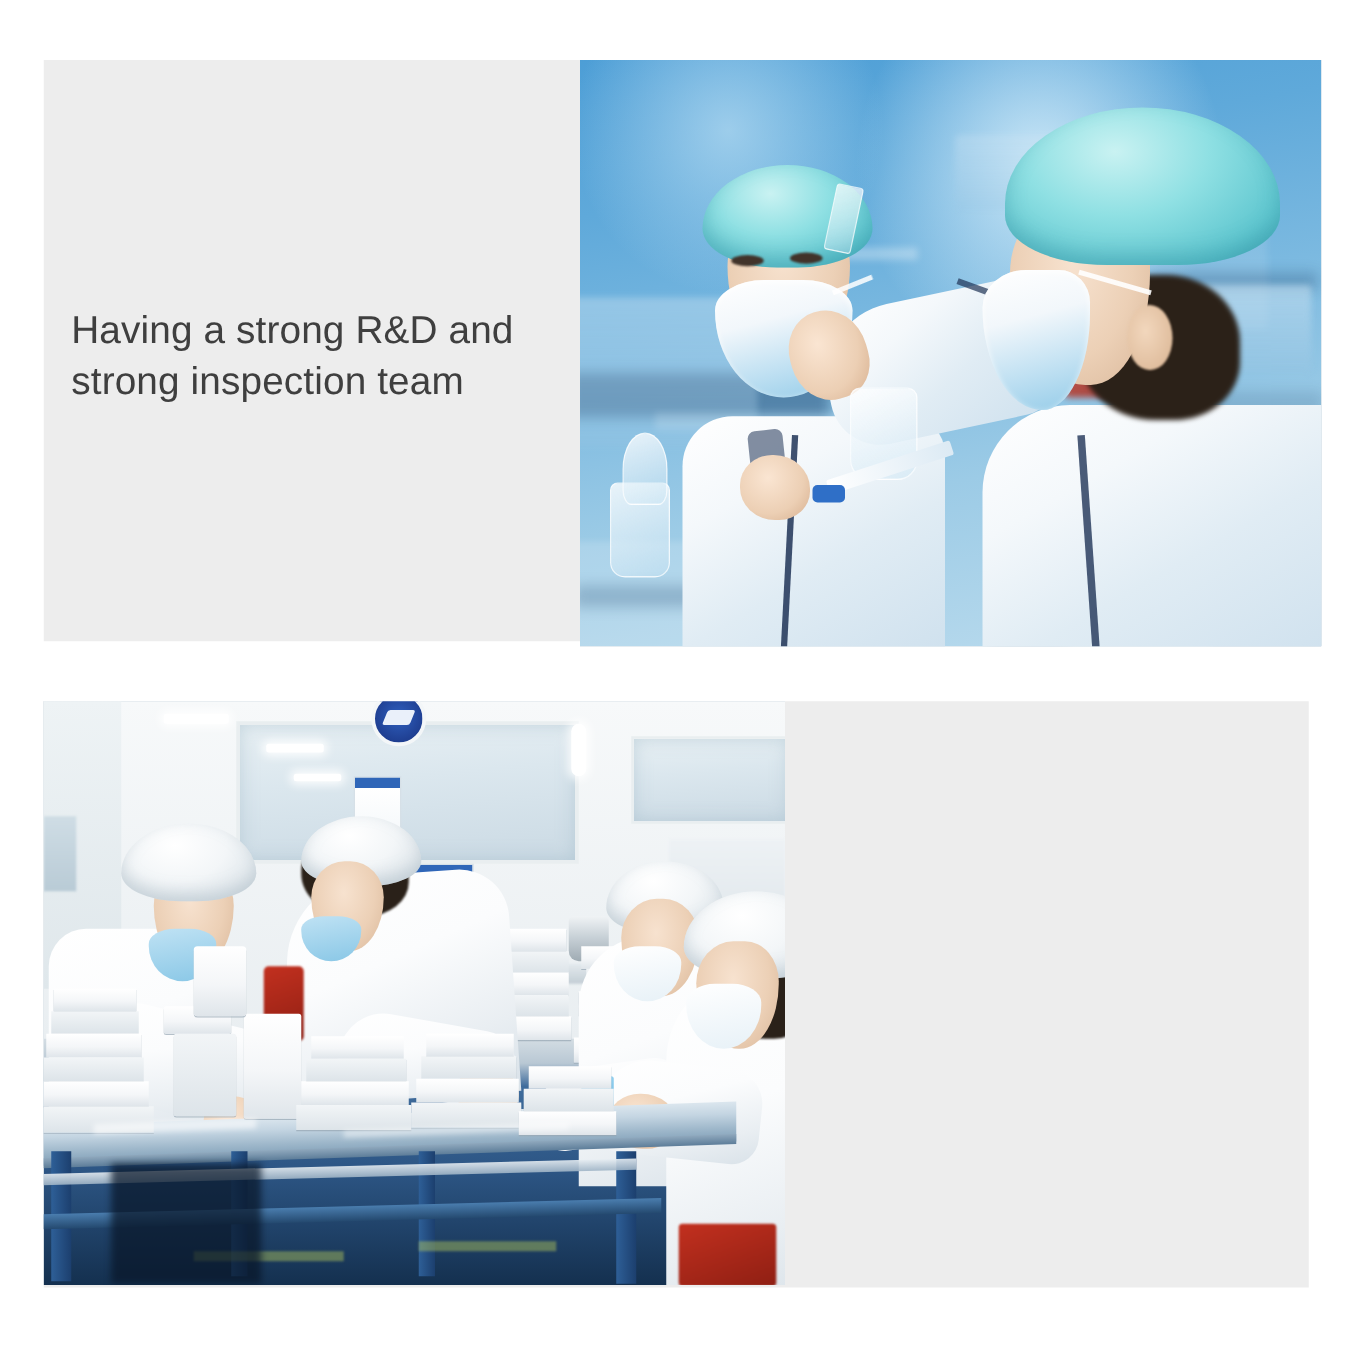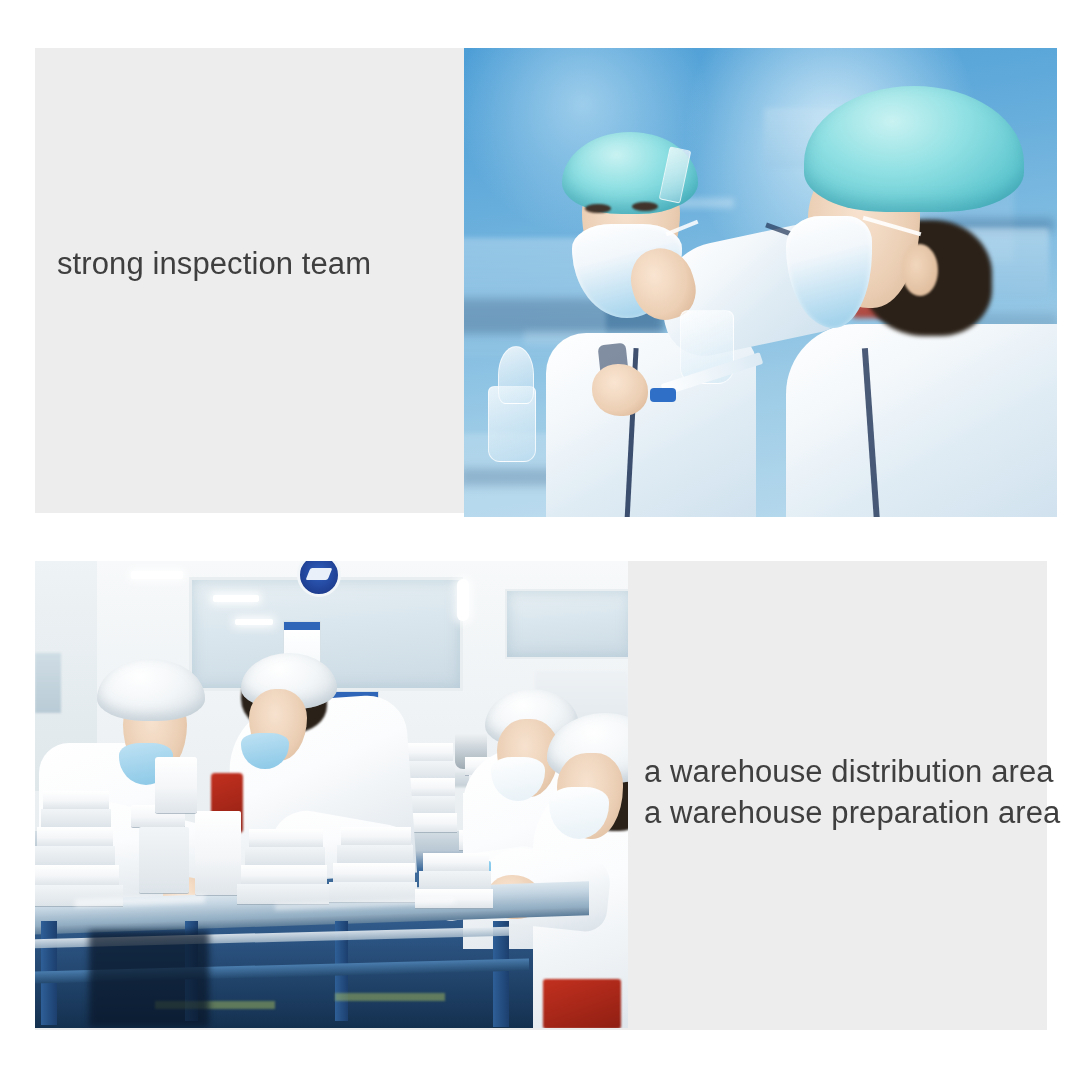--- a/index.html
+++ b/index.html
@@ -207,20 +207,21 @@
   .blur-m { filter: blur(2.5px); }
 </style>
 </head>
 <body>
 
 <div id="stage">
 
   <div class="panel" id="top-panel"></div>
 
   <div class="caption" id="top-caption">
+    <span class="line">Having a strong R&amp;D and</span>
     <span class="line">strong inspection team</span>
   </div>
 
   <div class="photo" id="top-photo">
     <div class="lab-bg"></div>
 
     <div class="lab-dark" style="left:-10px; top:250px; width:210px; height:36px;"></div>
     <div class="lab-cab" style="left:-8px;  top:190px; width:150px; height:120px; opacity:.55;"></div>
     <div class="lab-shelf" style="left:150px; top:150px; width:120px; height:10px;"></div>
     <div class="lab-shelf" style="left:60px;  top:282px; width:230px; height:14px; opacity:.5;"></div>
@@ -264,24 +265,20 @@
     <div class="pipette" style="left:196px; top:320px; width:104px; height:12px; transform:rotate(-18deg);"></div>
     <div style="position:absolute; left:186px; top:340px; width:26px; height:14px; background:#2f6fc7; border-radius:4px; filter:blur(.6px);"></div>
     <div class="glass" style="left:24px; top:338px; width:46px; height:74px; border-radius:6px 6px 12px 12px;"></div>
     <div class="glass" style="left:34px; top:298px; width:34px; height:56px; border-radius:50% 50% 20% 20%;"></div>
     <div class="glass" style="left:200px; top:100px; width:20px; height:52px; border-radius:3px; transform:rotate(12deg); opacity:.9;"></div>
     <div class="hand" style="left:128px; top:316px; width:56px; height:52px; border-radius:46% 52% 44% 50%;"></div>
   </div>
 
   <div class="panel" id="bot-panel"></div>
 
-  <div class="caption" id="bot-caption">
-    <span class="line">a warehouse distribution area</span>
-    <span class="line">a warehouse preparation area</span>
-  </div>
 
   <div class="photo" id="bot-photo">
     <div class="wh-bg"></div>
 
     <div class="wh-wall" style="left:0; top:0; width:593px; height:270px;"></div>
     <div class="wh-window" style="left:154px; top:16px; width:268px; height:108px;"></div>
     <div class="wh-light" style="left:178px; top:34px; width:46px; height:7px;"></div>
     <div class="wh-light" style="left:200px; top:58px; width:38px; height:6px;"></div>
     <div class="wh-light" style="left:96px;  top:10px; width:52px; height:8px;"></div>
     <div class="wh-light" style="left:422px; top:18px; width:12px; height:42px; border-radius:6px;"></div>

